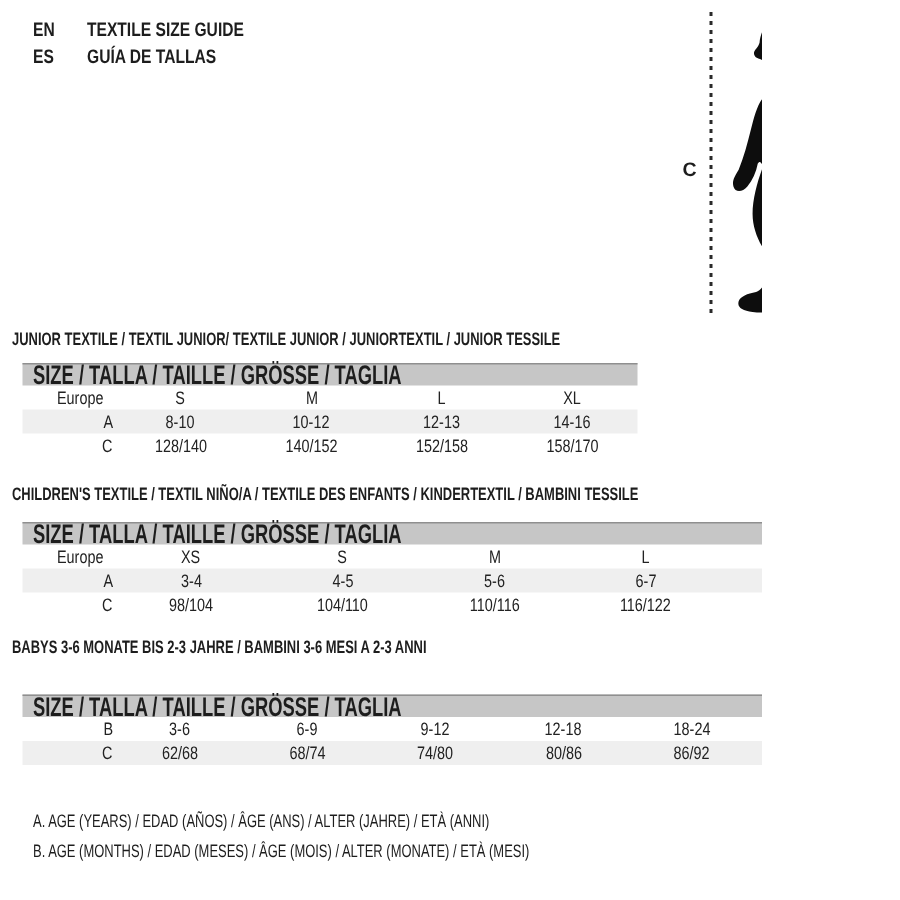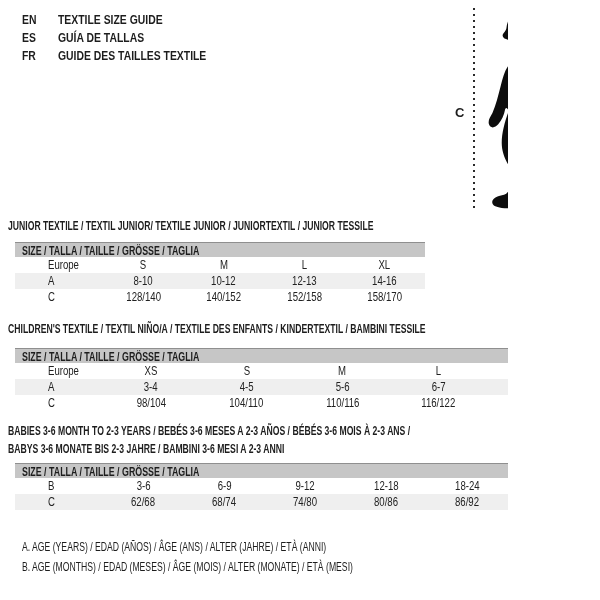--- a/index.html
+++ b/index.html
@@ -23,41 +23,38 @@
   .clabel{left:455px;top:105px;font-size:13px;font-weight:bold;}
 
   
   .sec-title{left:8px;font-size:12px;font-weight:bold;line-height:18px;}
   .footnotes{left:22px;top:537px;font-size:12px;font-weight:normal;}
   .footnotes div{height:20px;line-height:20px;}
 
   
   .stable{left:15px;}
   .thead{height:15px;background:var(--table-header-bg,#c6c6c6);border-top:1px solid var(--table-header-border,#8f8f8f);
-         display:flex;align-items:center;padding-left:7px;font-size:13px;font-weight:bold;box-sizing:border-box;}
+         display:flex;align-items:center;padding-left:7px;font-size:18px;font-weight:bold;box-sizing:border-box;}
   .thead .cnd{transform:scaleX(0.68);}
   .trow{height:16px;display:flex;align-items:center;font-size:12px;color:#222;}
-  .trow .lbl{width:55px;padding-left:7px;text-align:left;margin-left:26px;}
+  .trow .lbl{width:55px;padding-left:7px;text-align:right;}
   .trow .c{flex:1;text-align:center;}
   .stripe{background:var(--stripe-bg,#efefef);}
 </style>
 </head>
 <body>
 
 <div class="screen">
 
   <div class="abs langs">
     <div class="lang-row">
       <span class="lang-code"><span class="cndL">EN</span></span><span class="cndL">TEXTILE SIZE GUIDE</span>
     </div>
     <div class="lang-row">
       <span class="lang-code"><span class="cndL">ES</span></span><span class="cndL">GUÍA DE TALLAS</span>
-    </div>
-    <div class="lang-row">
-      <span class="lang-code"><span class="cndL">FR</span></span><span class="cndL">GUIDE DES TAILLES TEXTILE</span>
     </div>
   </div>
 
   <div class="abs clabel">C</div>
   <div class="abs dotline"></div>
   <svg class="abs" style="left:482px;top:6px;" width="116" height="204" viewBox="0 0 100 200" preserveAspectRatio="none">
     <path style="fill:var(--silhouette,#0d0d0d)" d="M40,2
       C50,2 58,10 59,22 C59,25 63,26 62,30 C61,33 58,32 57,34
       C55,40 51,44 48,47 C54,50 61,52 63,57 C67,65 69,78 70,88
       C71,96 69,103 67,108 C64,113 60,112 61,105 C62,98 62,94 61,90
@@ -131,21 +128,20 @@
       <span class="lbl"><span class="cndL">C</span></span>
       <span class="c"><span class="cndC">98/104</span></span>
       <span class="c"><span class="cndC">104/110</span></span>
       <span class="c"><span class="cndC">110/116</span></span>
       <span class="c"><span class="cndC">116/122</span></span>
       <span class="c"><span class="cndC">122/128</span></span>
     </div>
   </div>
 
   <div class="abs sec-title" style="top:422px;">
-    <div><span class="cnd">BABIES 3-6 MONTH TO 2-3 YEARS / BEBÉS 3-6 MESES A 2-3 AÑOS / BÉBÉS 3-6 MOIS À 2-3 ANS /</span></div>
     <div><span class="cnd">BABYS 3-6 MONATE BIS 2-3 JAHRE / BAMBINI 3-6 MESI A 2-3 ANNI</span></div>
   </div>
   <div class="abs stable" style="top:463px;width:574px;">
     <div class="thead">
         <span class="cnd">SIZE / TALLA / TAILLE / GRÖSSE / TAGLIA</span>
       </div>
     <div class="trow">
       <span class="lbl"><span class="cndL">B</span></span>
       <span class="c"><span class="cndC">3-6</span></span>
       <span class="c"><span class="cndC">6-9</span></span>

